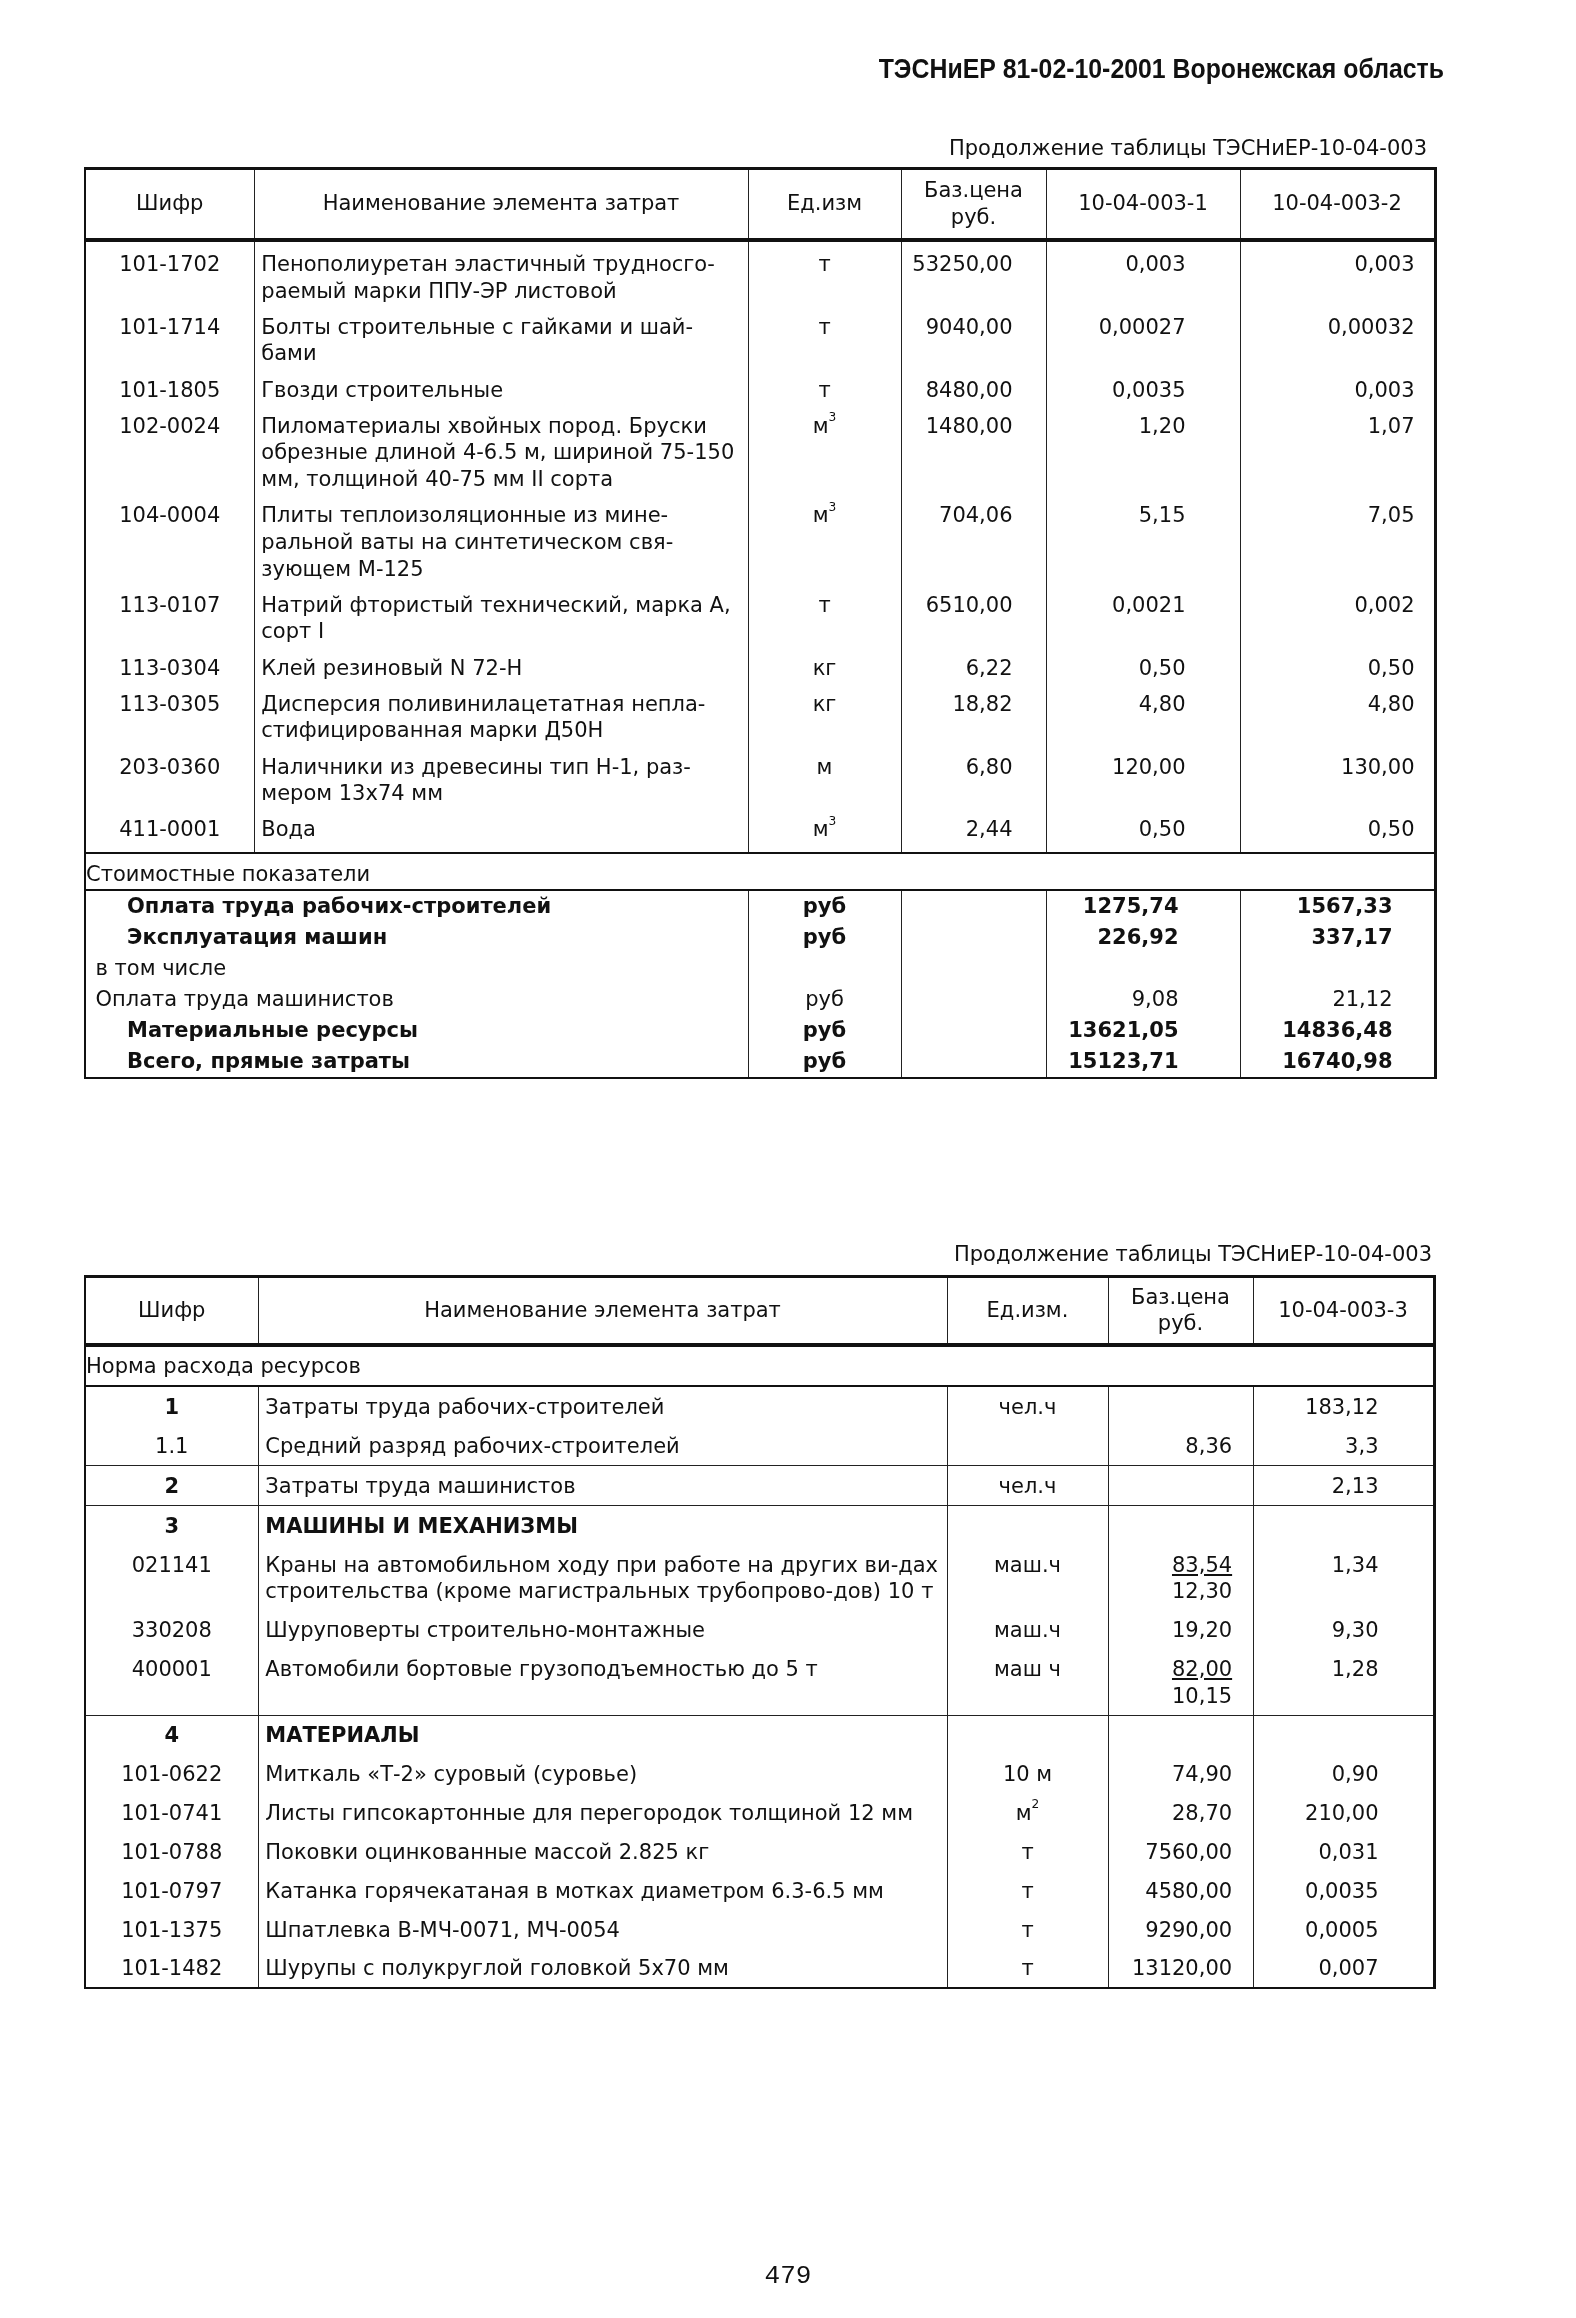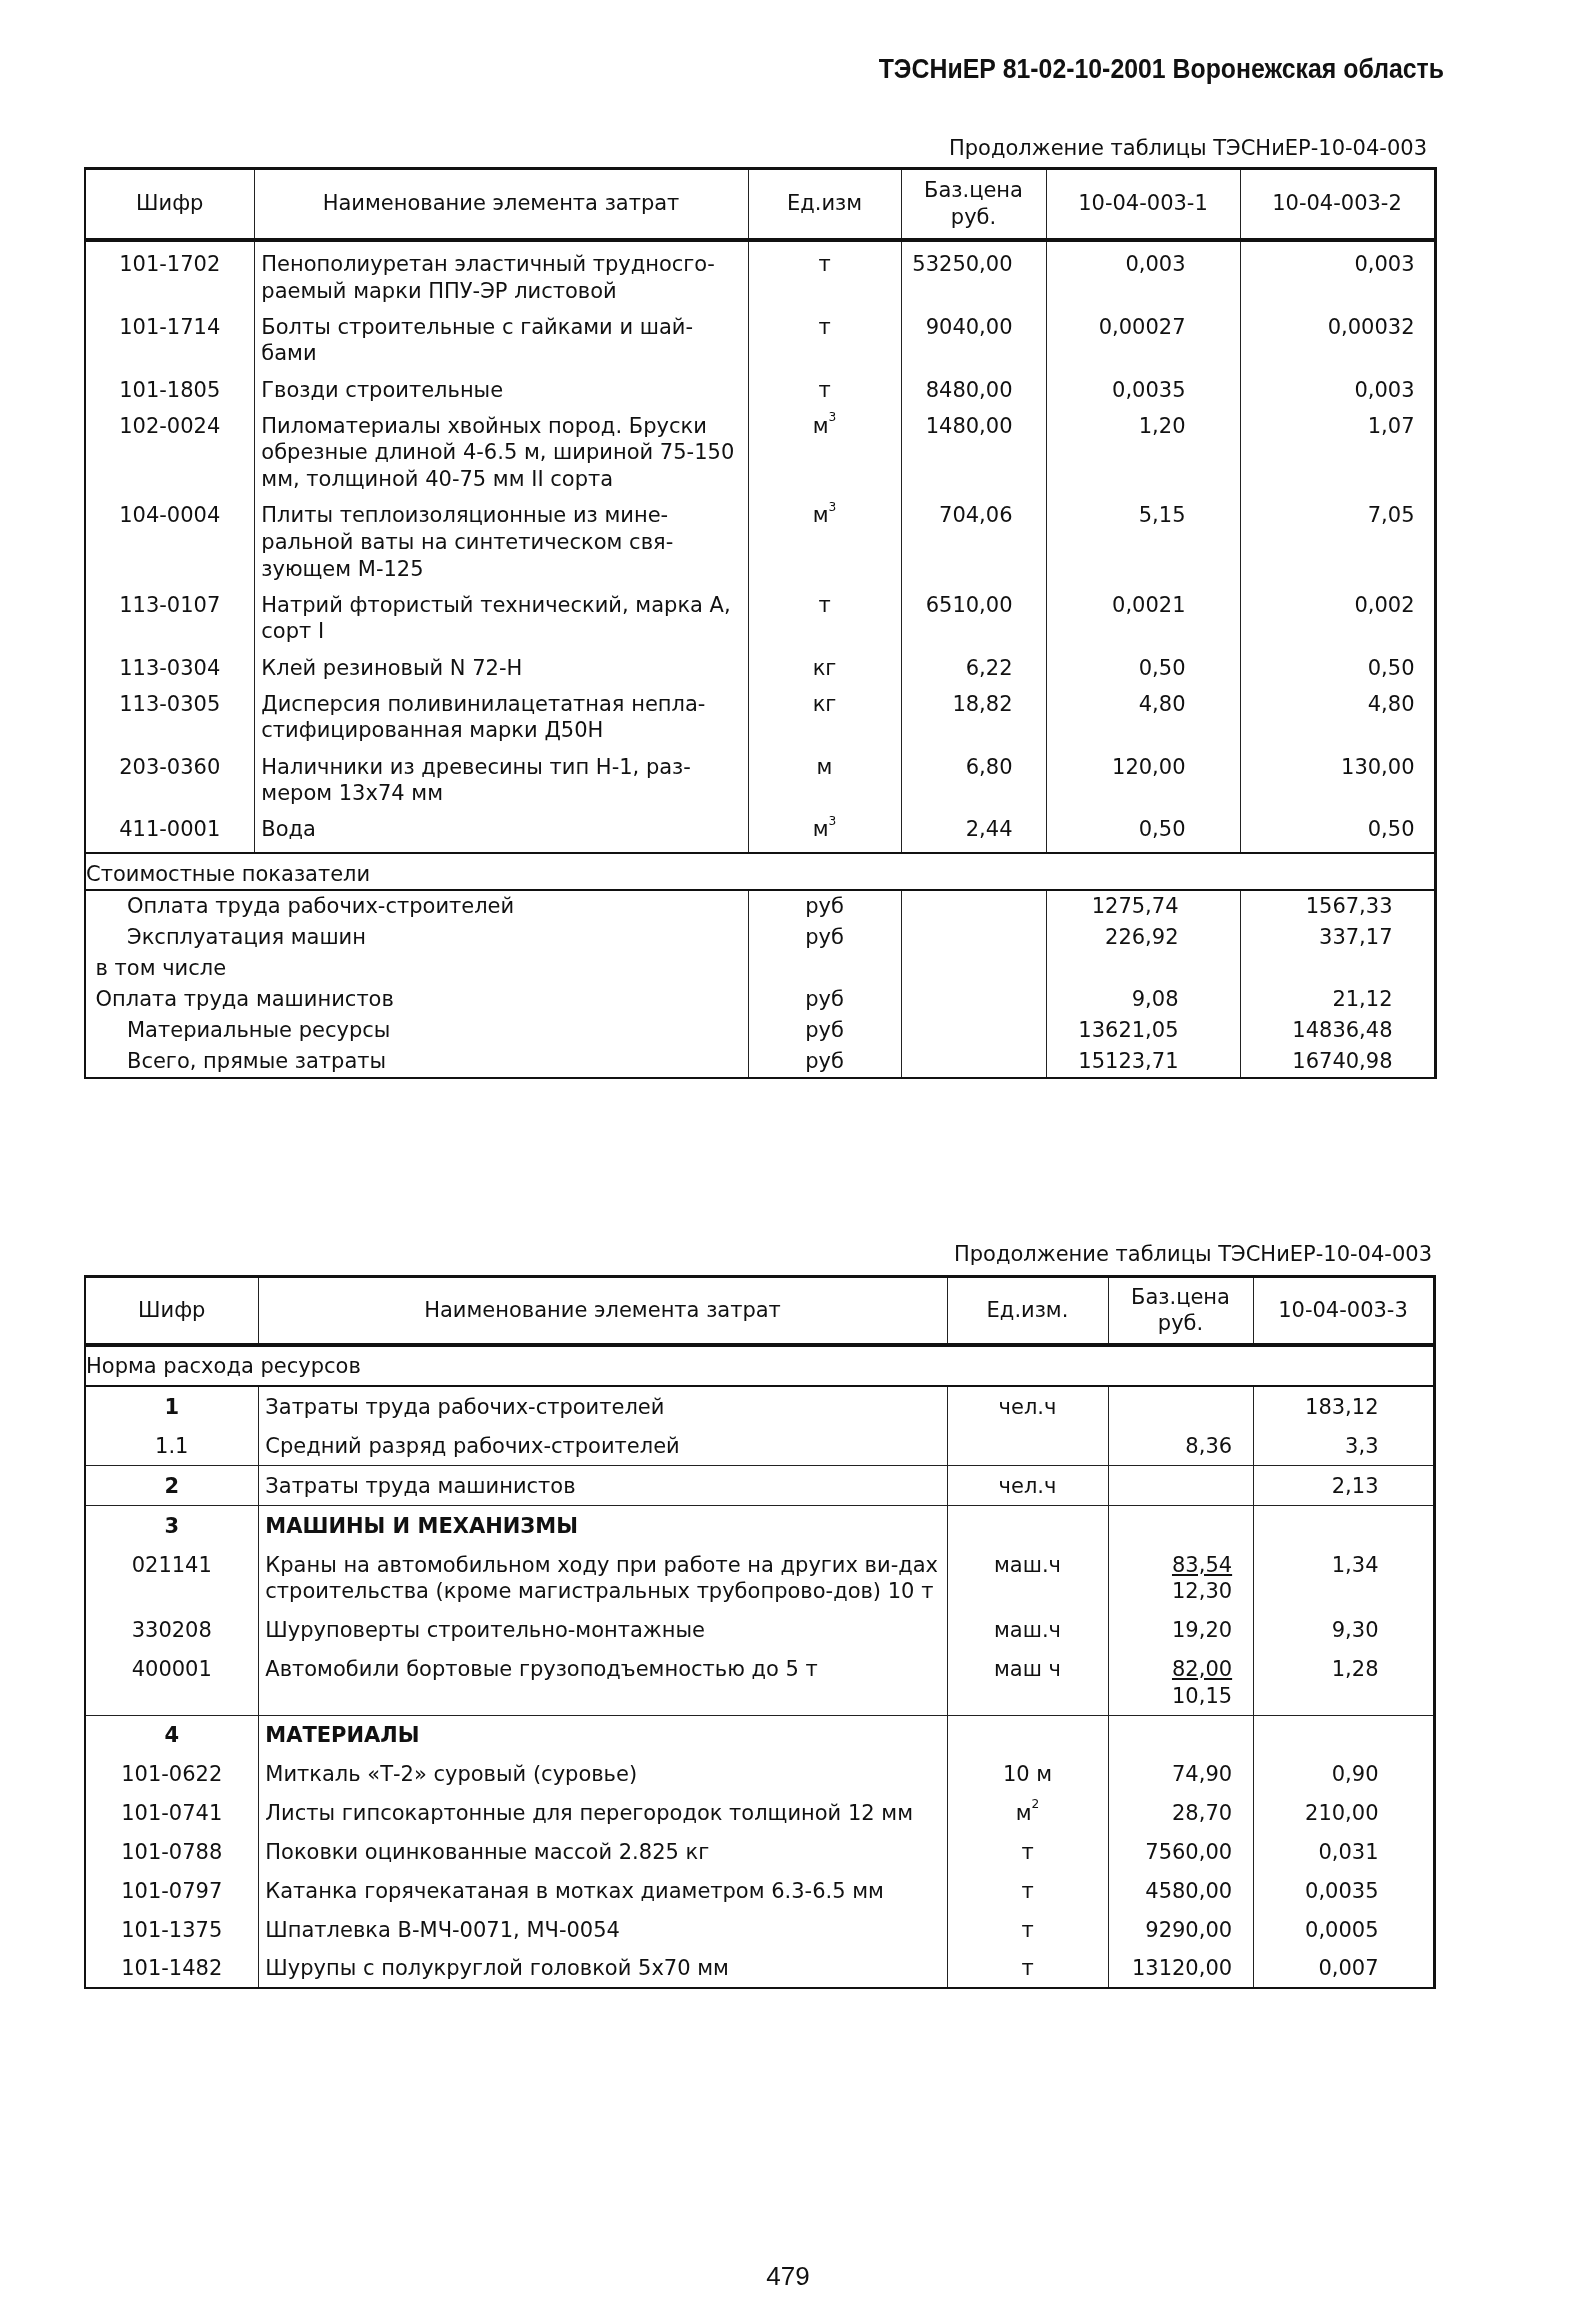--- a/index.html
+++ b/index.html
@@ -27,41 +27,41 @@
   .code { text-align: center; }
   .num { text-align: right; }
   .unit { text-align: center; }
   .t1 .c3v { padding-right: 33px; }
   .t1 .c4v { padding-right: 54px; }
   .t1 .c5v { padding-right: 19px; }
   .t1 .res td { padding-top: 9.5px; }
   .t1 .res.last td { padding-bottom: 9.5px; }
   .section-label td { border-top: 2.7px solid #111; border-bottom: 2.7px solid #111; text-align: left; padding: 6.8px 9.5px 1.4px 0; }
   .cost td { padding-top: 0; padding-bottom: 0; line-height: 31px; }
-  .cost .bold { font-weight: normal; margin-top: 36px; }
+  .cost .bold { font-weight: bold; margin-top: 36px; }
   .cost .lbl { padding-left: 41px; }
   .cost .c4v, .cost .c5v { padding-right: 61px; }
   .cost .c5v { padding-right: 41px; }
 
   
   .t2 { left: 84px; top: 1275px; width: 1350px; border: 2.7px solid #111; border-right-width: 3.4px; }
   .t2 col.c0 { width: 173px; } .t2 col.c1 { width: 689px; } .t2 col.c2 { width: 161px; }
   .t2 col.c3 { width: 145px; } .t2 col.c4 { width: 181px; }
   .t2 th { height: 68px; }
   .t2 .grp td { border-top: 1.4px solid #222; }
   .t2 .grp-first td { border-top: 2.7px solid #111; }
   .t2 td { padding-top: 6.8px; padding-bottom: 5.4px; }
   .t2 .c3v { padding-right: 20.4px; }
   .t2 .c4v { padding-right: 54px; margin-left: 21px; }
   .t2 .bold-code { font-weight: bold; }
   .t2 .bold-name { font-weight: bold; }
   .frac .top { text-decoration: underline; }
   sup { font-size: 12.2px; vertical-align: top; position: relative; top: -2.7px; }
 
-  .page-number { position: absolute; left: 0; width: 1576px; top: 2260px; text-align: center; font-family: Liberation Sans, sans-serif; font-size: 26px; }
+  .page-number { position: absolute; left: 0; width: 1576px; top: 2260px; text-align: center; font-family: Liberation Mono, monospace; font-size: 26px; }
 </style>
 </head>
 <body>
 
 <div class="doc-header">ТЭСНиЕР 81-02-10-2001 Воронежская область</div>
 
 <div class="caption caption1">Продолжение таблицы ТЭСНиЕР-10-04-003</div>
 
 <table class="t1">
   <colgroup>

